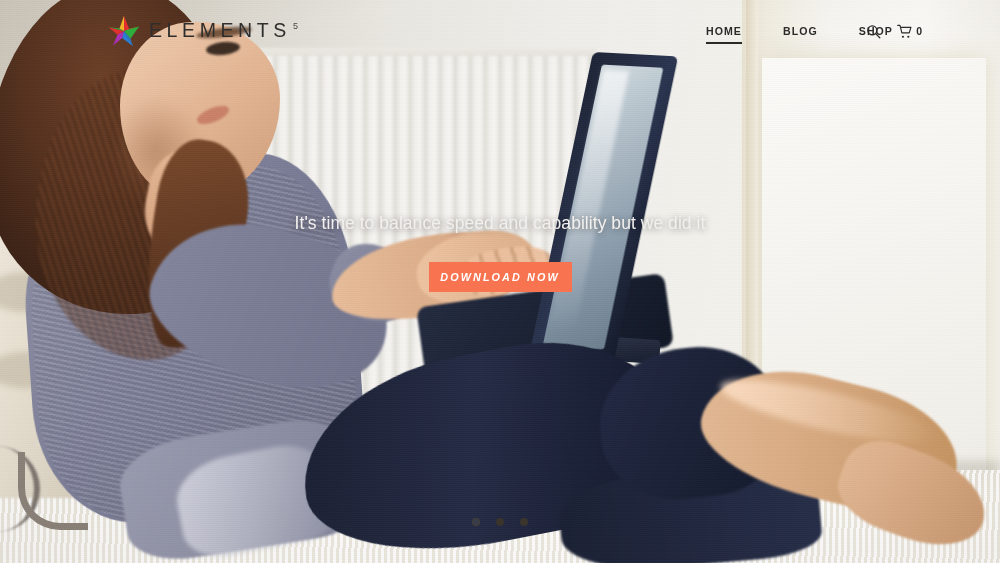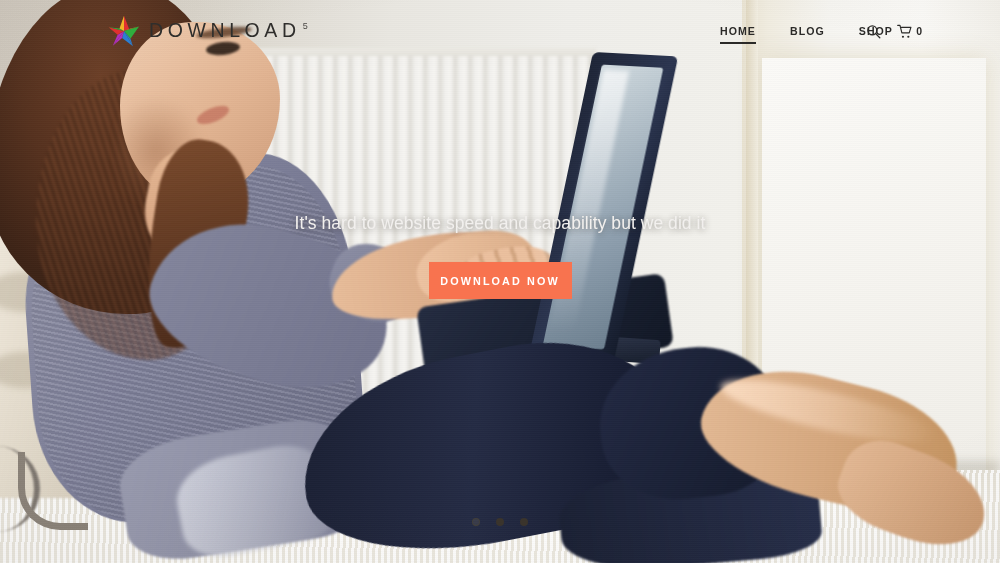--- a/index.html
+++ b/index.html
@@ -303,21 +303,21 @@
     font-size:19.5px; letter-spacing:4.6px; font-weight:400;
     color:#2f2e2c; line-height:1; position:relative;
   }
   .logo-sup {
     font-size:9px; letter-spacing:0; color:#4a4845;
     position:relative; top:-8px; left:2px;
   }
 
   nav#main-nav {
     margin-left:auto; margin-right:90px;
-    display:flex; align-items:center; gap:0;
+    display:flex; align-items:center; gap:7px;
   }
   .nav-item {
     position:relative;
     font-size:10.6px; font-weight:700; letter-spacing:1.05px;
     color:#2b2a28; text-decoration:none; text-transform:uppercase;
     padding:0 17px; line-height:30px; cursor:pointer; white-space:nowrap;
   }
   .nav-item.active::after {
     content:""; position:absolute;
     left:17px; right:17px; bottom:2px;
@@ -352,21 +352,21 @@
     text-shadow:0 1px 7px rgba(40,34,28,.48);
   }
   .hero-buttons {
     margin-top:28px;
     display:flex; justify-content:center; align-items:stretch; gap:22px;
   }
   .btn {
     font-size:10.8px; font-weight:700; letter-spacing:2.1px;
     text-transform:uppercase; cursor:pointer;
     display:flex; align-items:center; justify-content:center;
-    height:37px; user-select:none;
+    height:30px; user-select:none;font-style:italic;
   }
   #btn-download {
     width:143px; color:#ffffff; border:none;
     background:#f8734f;
   }
   #btn-discover {
     width:135px; color:#ffffff;
     background:transparent; border:1.8px solid #ffffff;
   }
 
@@ -455,21 +455,21 @@
       <polygon points="50,50 97,36 70,74" fill="#2fae3e"></polygon>
       <polygon points="50,50 70,74 78,98" fill="#2a7fd4"></polygon>
       <polygon points="50,50 78,98 44,72" fill="#2a7fd4"></polygon>
       <polygon points="50,50 44,72 15,96" fill="#b030c0"></polygon>
       <polygon points="50,50 15,96 30,62" fill="#b030c0"></polygon>
       <polygon points="50,50 30,62 2,38" fill="#e03030"></polygon>
       <polygon points="50,50 2,38 36,42" fill="#2fae3e"></polygon>
       <polygon points="50,50 36,42 50,2" fill="#f0b429"></polygon>
     </svg>
     <span class="logo-word">
-      <span>DOWNLOAD</span><span class="logo-sup">5</span>
+      <span>ELEMENTS</span><span class="logo-sup">5</span>
     </span>
   </div>
 
   <nav id="main-nav">
     <a class="nav-item active" href="#">HOME</a>
     <a class="nav-item" href="#">BLOG</a>
     <a class="nav-item" href="#">SHOP</a>
   </nav>
 
   <div class="header-tools">
@@ -484,21 +484,21 @@
         <path d="M1 1.6h3.1l2.6 10.2h10.1l2.3-7.4H6.1" stroke-linecap="round" stroke-linejoin="round"></path>
         <circle cx="8.2" cy="17.2" r="1.5" fill="currentColor" stroke="none"></circle>
         <circle cx="15.6" cy="17.2" r="1.5" fill="currentColor" stroke="none"></circle>
       </svg>
       <span class="cart-count">0</span>
     </div>
   </div>
 </header>
 
 <section id="hero-content">
-  <p id="hero-sub">It's hard to website speed and capability but we did it</p>
+  <p id="hero-sub">It's time to balance speed and capability but we did it</p>
 
   <div class="hero-buttons">
     <button class="btn" id="btn-download">DOWNLOAD NOW</button>
   </div>
 </section>
 
 <div id="slider-dots">
   <span class="dot active"></span>
   <span class="dot idle"></span>
   <span class="dot idle"></span>

